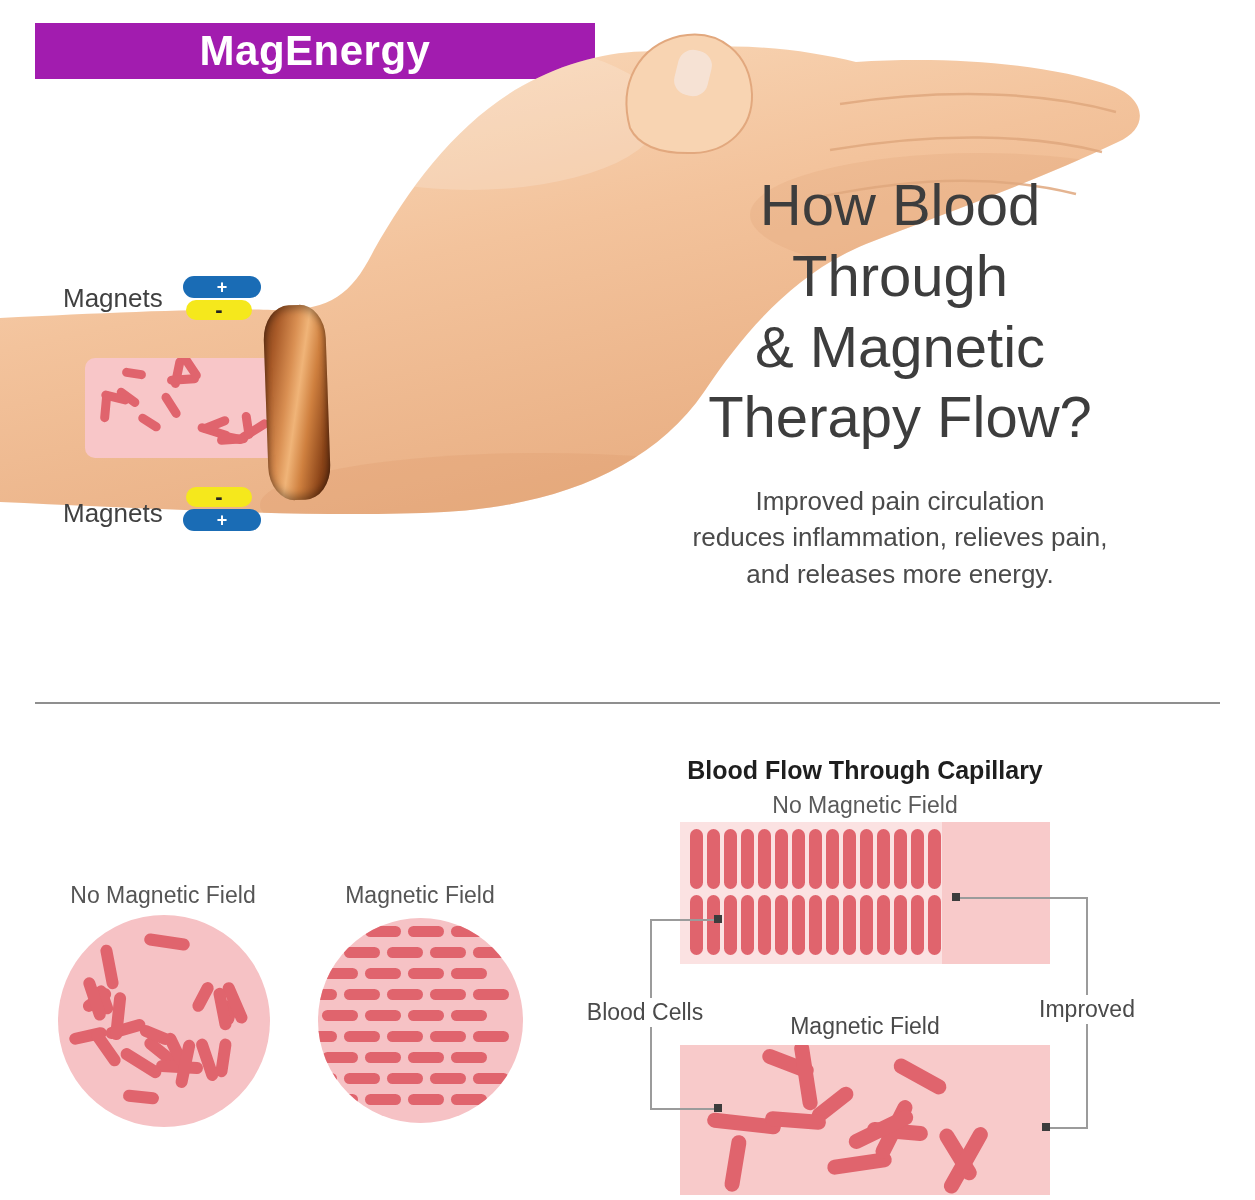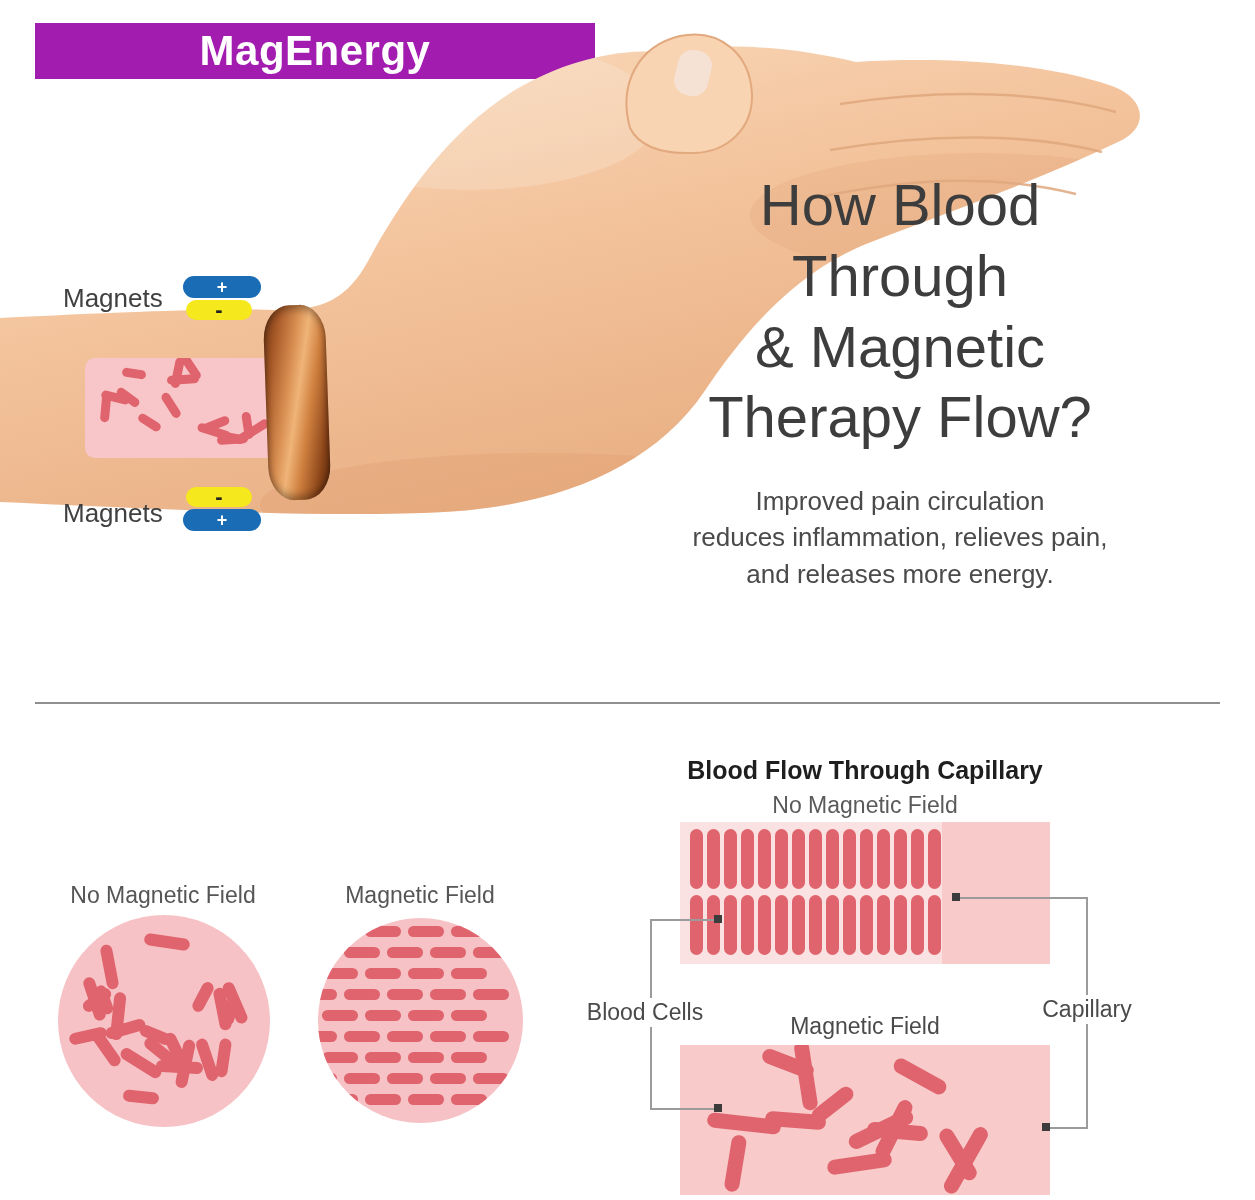--- a/index.html
+++ b/index.html
@@ -292,15 +292,15 @@
   <div class="dot" style="left:714px; top:1104px;"></div>
 
   <div class="conn" style="left:1086px; top:898px;  width:2px;   height:230px;"></div>
   <div class="conn" style="left:958px;  top:897px;  width:130px; height:2px;"></div>
   <div class="conn" style="left:1048px; top:1127px; width:40px;  height:2px;"></div>
   <div class="dot" style="left:952px;  top:893px;"></div>
   <div class="dot" style="left:1042px; top:1123px;"></div>
 
   <div class="conn-label" style="left:562px; top:998px; width:166px;">Blood Cells</div>
   <div class="conn-label" style="left:740px; top:1012px; width:250px; background:transparent;">Magnetic Field</div>
-  <div class="conn-label" style="left:1020px; top:995px; width:134px;">Capillary</div>
+  <div class="conn-label" style="left:1020px; top:995px; width:134px;">Improved</div>
 
 </div>
 
 </body></html>

